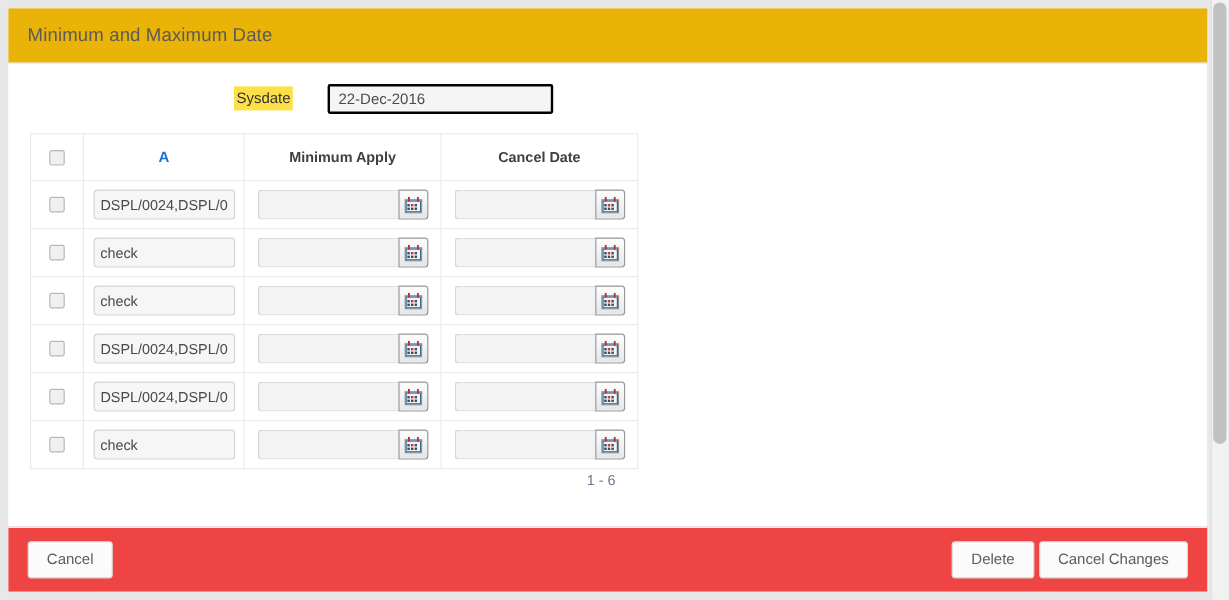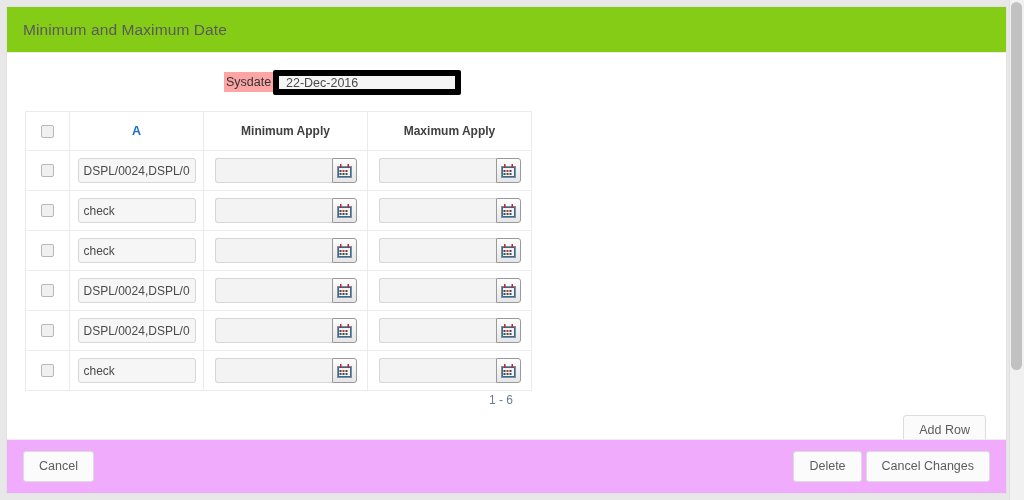--- a/index.html
+++ b/index.html
@@ -32,21 +32,21 @@
   }
 
   .region-title {
     position: absolute;
     left: 0;
     top: 0;
     width: 100%;
     height: 46px;
     box-sizing: border-box;
     border-bottom: 1px solid #ededed;
-    background: #84cc16;
+    background: #eab308;
     display: flex;
     align-items: center;
     padding-left: 16px;
     font-size: 15.5px;
     color: #5b5b5b;
     font-weight: 400;
     letter-spacing: .1px;
   }
 
   .region-body {
@@ -64,38 +64,38 @@
     left: 0;
     top: 19px;
     width: 100%;
     height: 26px;
     display: flex;
     align-items: center;
   }
 
   .sysdate-label {
     position: absolute;
-    left: 217px;
+    left: 188px;
     top: 0px;
     height: 18px;
     line-height: 18px;
-    background: #fca5a5;
+    background: #fde047;
     color: #333333;
     font-size: 12.5px;
     padding: 1px 2px 1px 2px;
   }
 
   .sysdate-input {
     position: absolute;
     left: 266px;
     top: -2px;
     width: 188px;
     height: 25px;
     box-sizing: border-box;
-    border: 6px solid #000000;
+    border: 2px solid #000000;
     border-radius: 2px;
     background: #f5f5f5;
     color: #4a4a4a;
     font-size: 12.5px;
     font-family: "Liberation Sans", sans-serif;
     padding: 0 7px;
     outline: none;
   }
 
   
@@ -252,21 +252,21 @@
   }
 
   
   .bottom-bar {
     position: absolute;
     left: 0;
     right: 0;
     bottom: 0;
     height: 53px;
     border-top: 1px solid #ededed;
-    background: #f0abfc;
+    background: #ef4444;
   }
 
   .bottom-left {
     position: absolute;
     left: 16px;
     top: 11px;
   }
 
   .bottom-right {
     position: absolute;
@@ -327,21 +327,21 @@
           <tr>
             <th>
               <div class="cell-center">
                 <input type="checkbox" class="cbx" style="">
               </div>
             </th>
             <th>
               <span class="hdr-link">A</span>
             </th>
             <th>Minimum Apply</th>
-            <th>Maximum Apply</th>
+            <th>Cancel Date</th>
           </tr>
         </thead>
         <tbody>
 
           <tr>
             <td>
               <div class="cell-center">
                 <input type="checkbox" class="cbx" style="">
               </div>
             </td>
@@ -631,23 +631,20 @@
                 </button>
               </span>
             </td>
           </tr>
 
         </tbody>
       </table>
 
       <div class="pagination">1 - 6</div>
 
-      <div class="addrow-wrap">
-        <button class="btn">Add Row</button>
-      </div>
 
       <div class="bottom-bar">
         <div class="bottom-left">
           <button class="btn">Cancel</button>
         </div>
         <div class="bottom-right">
           <button class="btn">Delete</button>
           <button class="btn">Cancel Changes</button>
         </div>
       </div>

